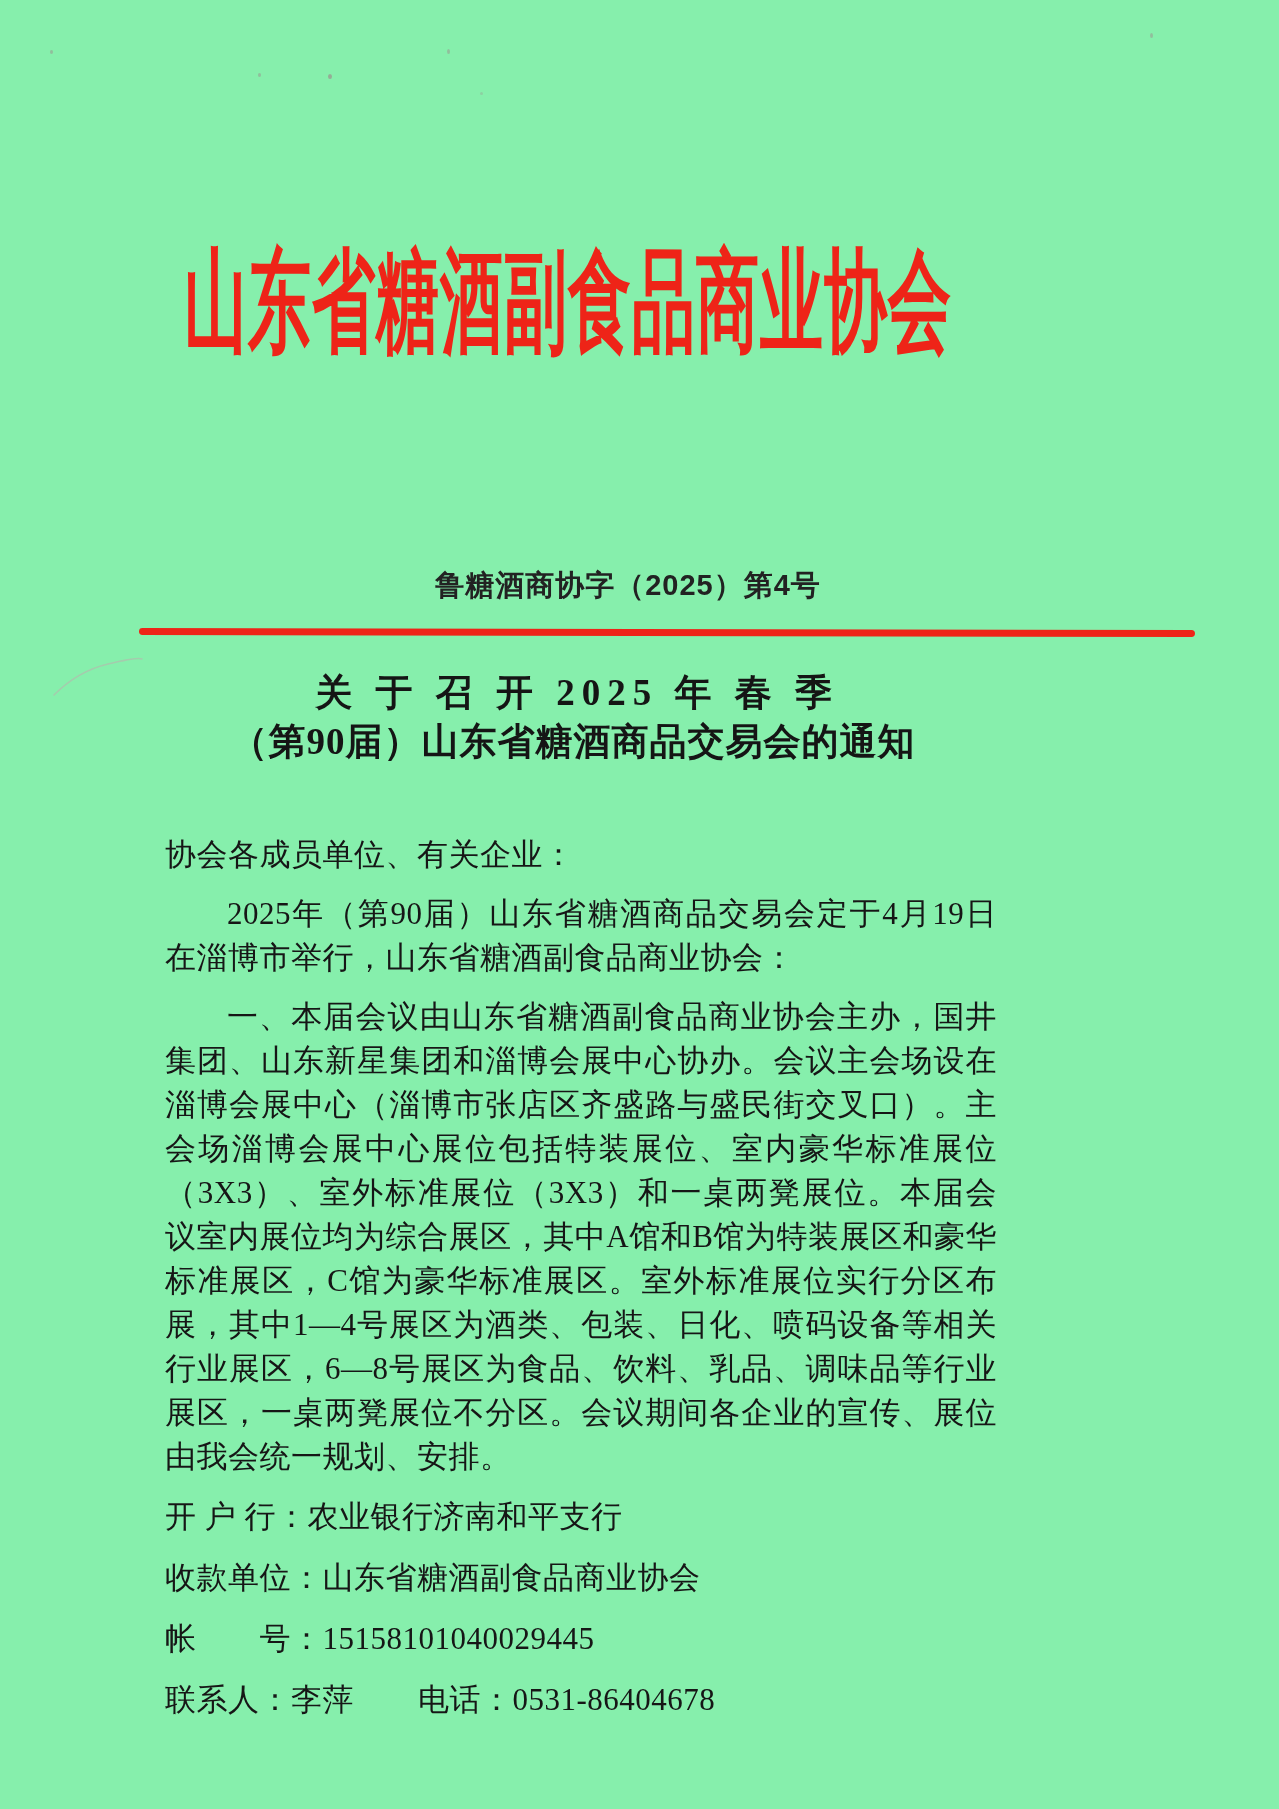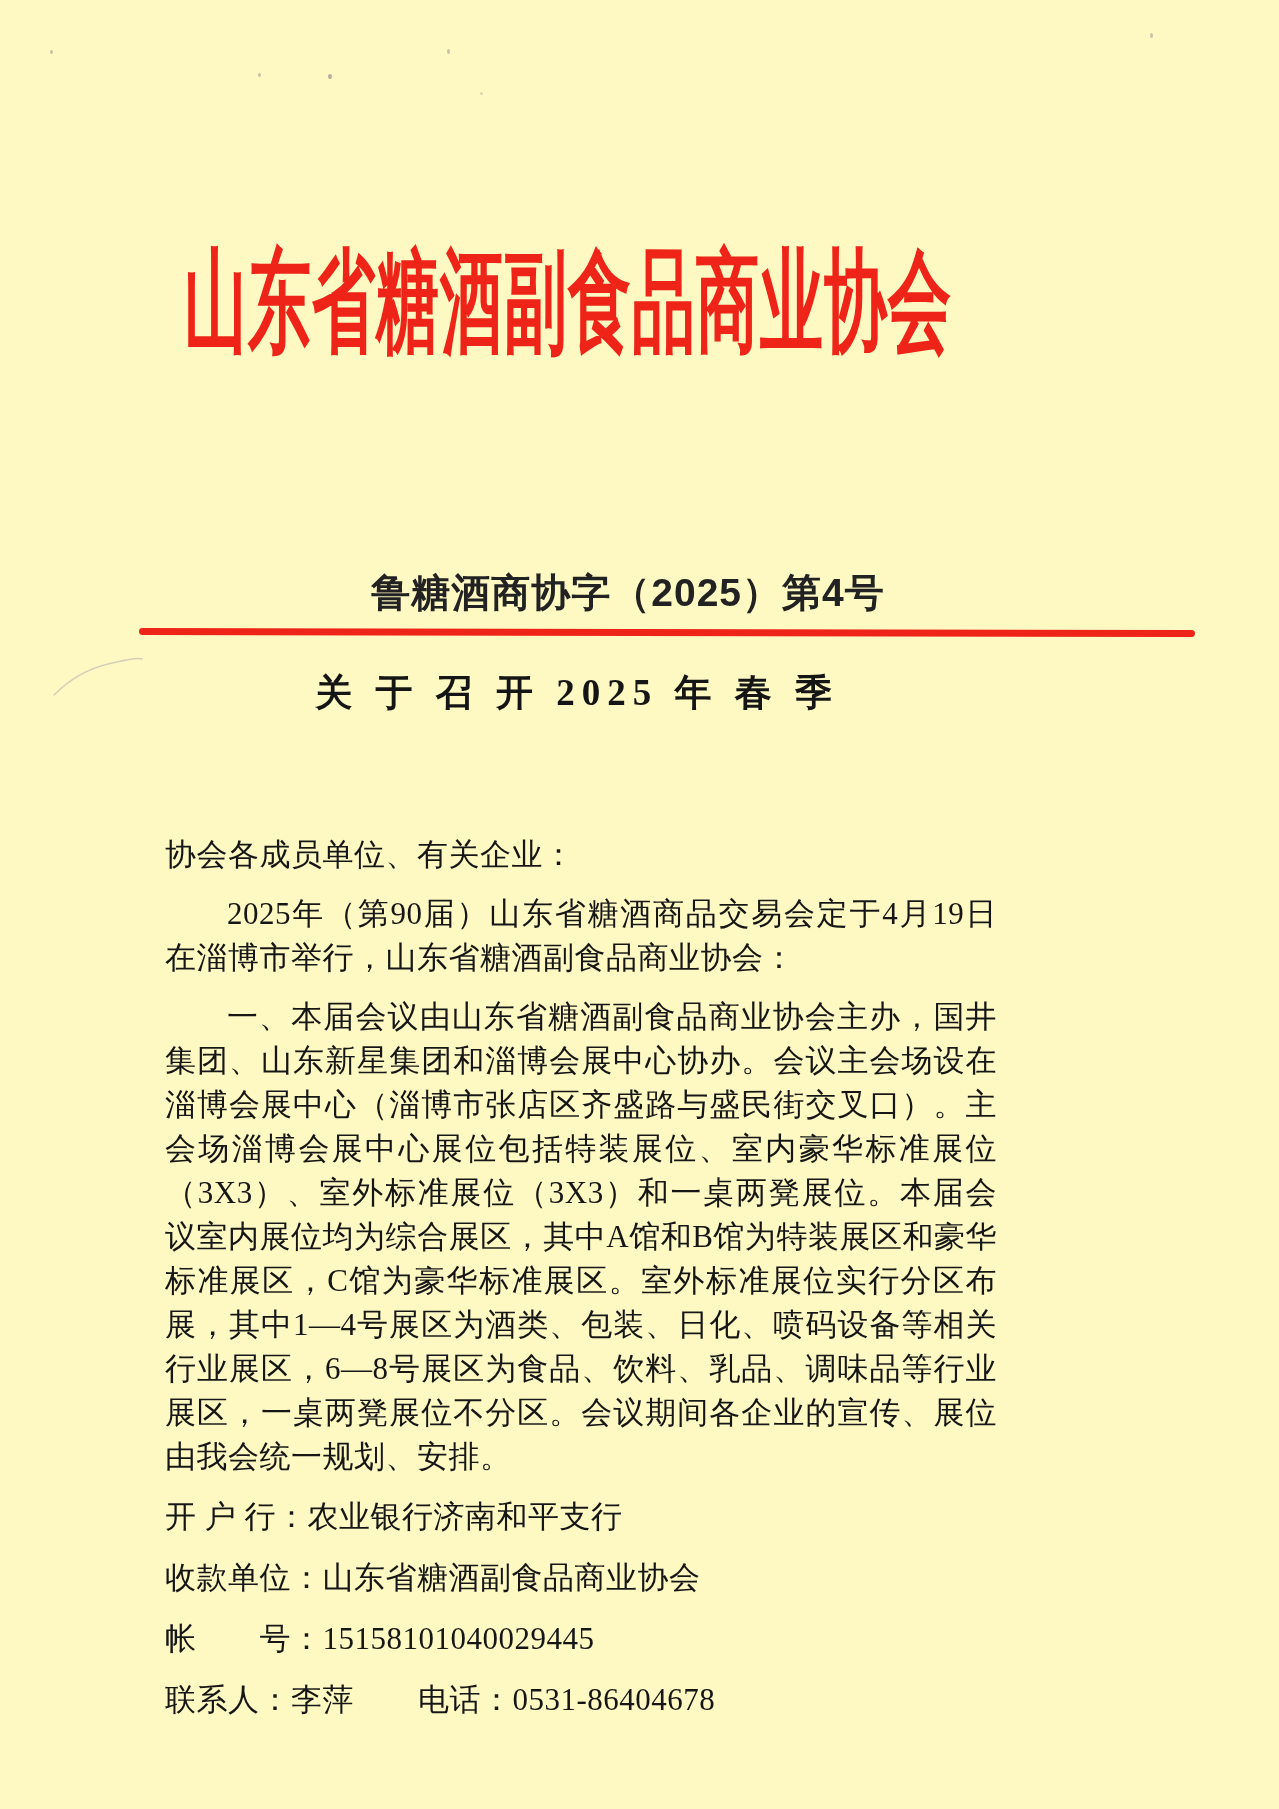--- a/index.html
+++ b/index.html
@@ -5,21 +5,21 @@
   html, body {
     margin: 0;
     padding: 0;
     background: #ffffff;
   }
   .page {
     position: relative;
     width: 1279px;
     height: 1809px;
     margin: 0 auto;
-    background: #fef9c3;
+    background: #86efac;
     overflow: hidden;
     font-family: "Liberation Serif", "DejaVu Serif", serif;
     color: #1c1c1c;
   }
 
   
   .org-title {
     position: absolute;
     top: 247px;
     left: 568px;
@@ -33,21 +33,21 @@
     color: var(--accent-red, #ee2418);
     font-family: "Liberation Serif", "DejaVu Serif", serif;
   }
 
   
   .doc-number {
     position: absolute;
     top: 566px;
     left: 628px;
     transform: translateX(-50%);
-    font-size: 39px;
+    font-size: 29px;
     font-weight: 600;
     white-space: nowrap;
     color: #222;
     font-family: "Liberation Sans", "DejaVu Sans", sans-serif;
     letter-spacing: 1px;
   }
 
   
   .red-divider {
     position: absolute;
@@ -149,20 +149,21 @@
 
   <div class="doc-number">鲁糖酒商协字（2025）第4号</div>
 
   <div class="red-divider"></div>
 
   <svg class="pen-mark" width="95" height="45" viewBox="0 0 95 45">
     <path d="M4,40 Q28,16 58,9 T92,4" fill="none" stroke="#b9b5ae" stroke-width="1.6" stroke-linecap="round"></path>
   </svg>
 
   <div class="notice-title line1">关 于 召 开 2025 年 春 季</div>
+  <div class="notice-title line2">（第90届）山东省糖酒商品交易会的通知</div>
 
   <div class="body-block">
     <p>协会各成员单位、有关企业：</p>
     <p class="indent">2025年（第90届）山东省糖酒商品交易会定于4月19日在淄博市举行，山东省糖酒副食品商业协会：</p>
     <p class="indent">一、本届会议由山东省糖酒副食品商业协会主办，国井集团、山东新星集团和淄博会展中心协办。会议主会场设在淄博会展中心（淄博市张店区齐盛路与盛民街交叉口）。主会场淄博会展中心展位包括特装展位、室内豪华标准展位（3X3）、室外标准展位（3X3）和一桌两凳展位。本届会议室内展位均为综合展区，其中A馆和B馆为特装展区和豪华标准展区，C馆为豪华标准展区。室外标准展位实行分区布展，其中1—4号展区为酒类、包装、日化、喷码设备等相关行业展区，6—8号展区为食品、饮料、乳品、调味品等行业展区，一桌两凳展位不分区。会议期间各企业的宣传、展位由我会统一规划、安排。</p>
 
     <div class="payment-block">
       <p class="payment-row">
         <span>开 户 行：</span><span>农业银行济南和平支行</span>
       </p>

